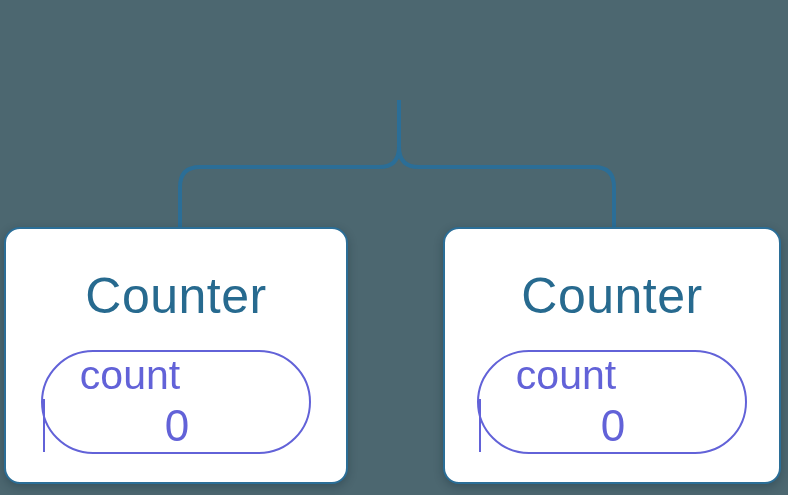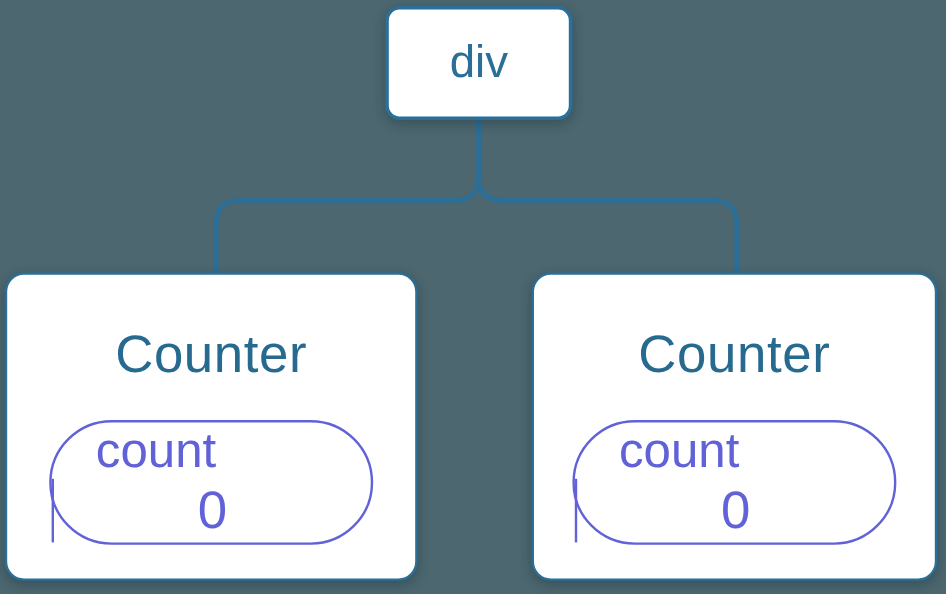--- a/index.html
+++ b/index.html
@@ -40,21 +40,21 @@
     border:2px solid #2b6e97;
     border-radius:16px;
     display:flex;flex-direction:column;align-items:center;
     padding-top:36px;
   }
   .counter-node.left{left:4px;width:344px;}
   .counter-node.right{left:443px;width:338px;}
   .counter-title{
     height:62px;line-height:62px;
     color:#276a8f;
-    font-size:44px;font-weight:500;
+    font-size:50px;font-weight:500;
     letter-spacing:.5px;
   }
   .state-pill{
     margin-top:23px;
     box-sizing:border-box;
     width:270px;height:104px;
     border:2px solid #6262d8;
     border-radius:52px;
     display:flex;align-items:stretch;
     background:#ffffff;
@@ -76,23 +76,20 @@
 </head>
 <body>
 
 <div class="stage">
 
   <svg class="connector" width="788" height="495" viewBox="0 0 788 495" aria-hidden="true">
     <path d="M399 100 V147 Q399 167 379 167 H200 Q180 167 180 187 V228"></path>
     <path d="M399 100 V147 Q399 167 419 167 H594 Q614 167 614 187 V228"></path>
   </svg>
 
-  <div class="node root-node">
-    <span>div</span>
-  </div>
 
   <div class="node counter-node left">
     <div class="counter-title">Counter</div>
     <div class="state-pill">
       <span class="state-key">count</span>
       <span class="state-val">0</span>
     </div>
   </div>
 
   <div class="node counter-node right">

